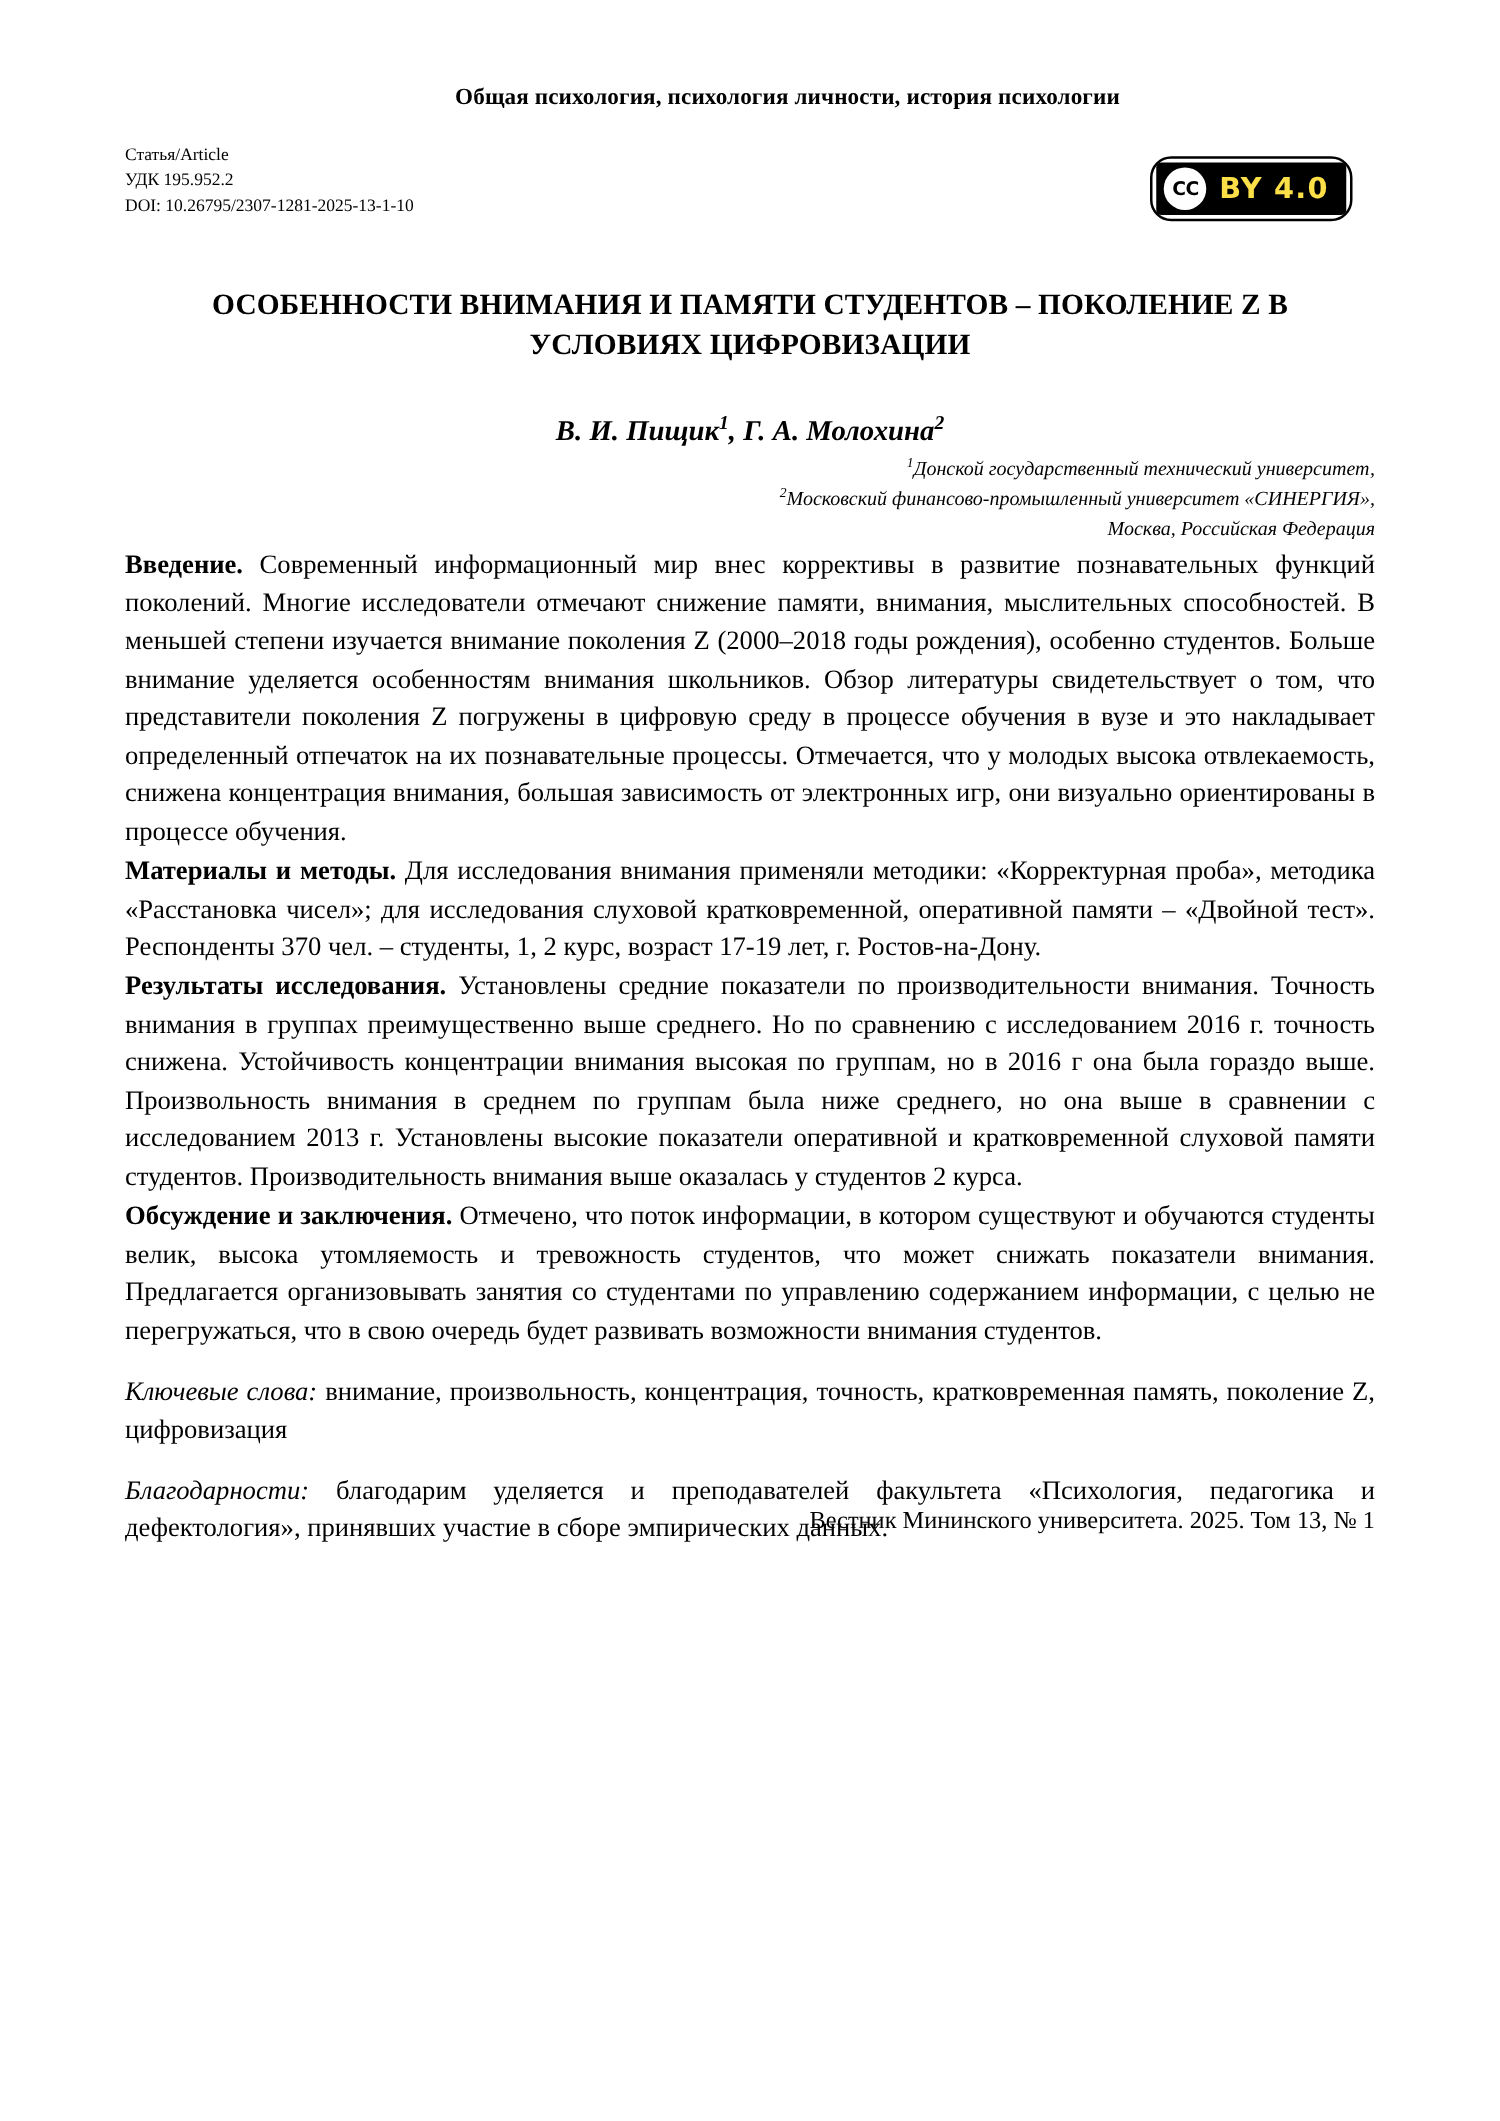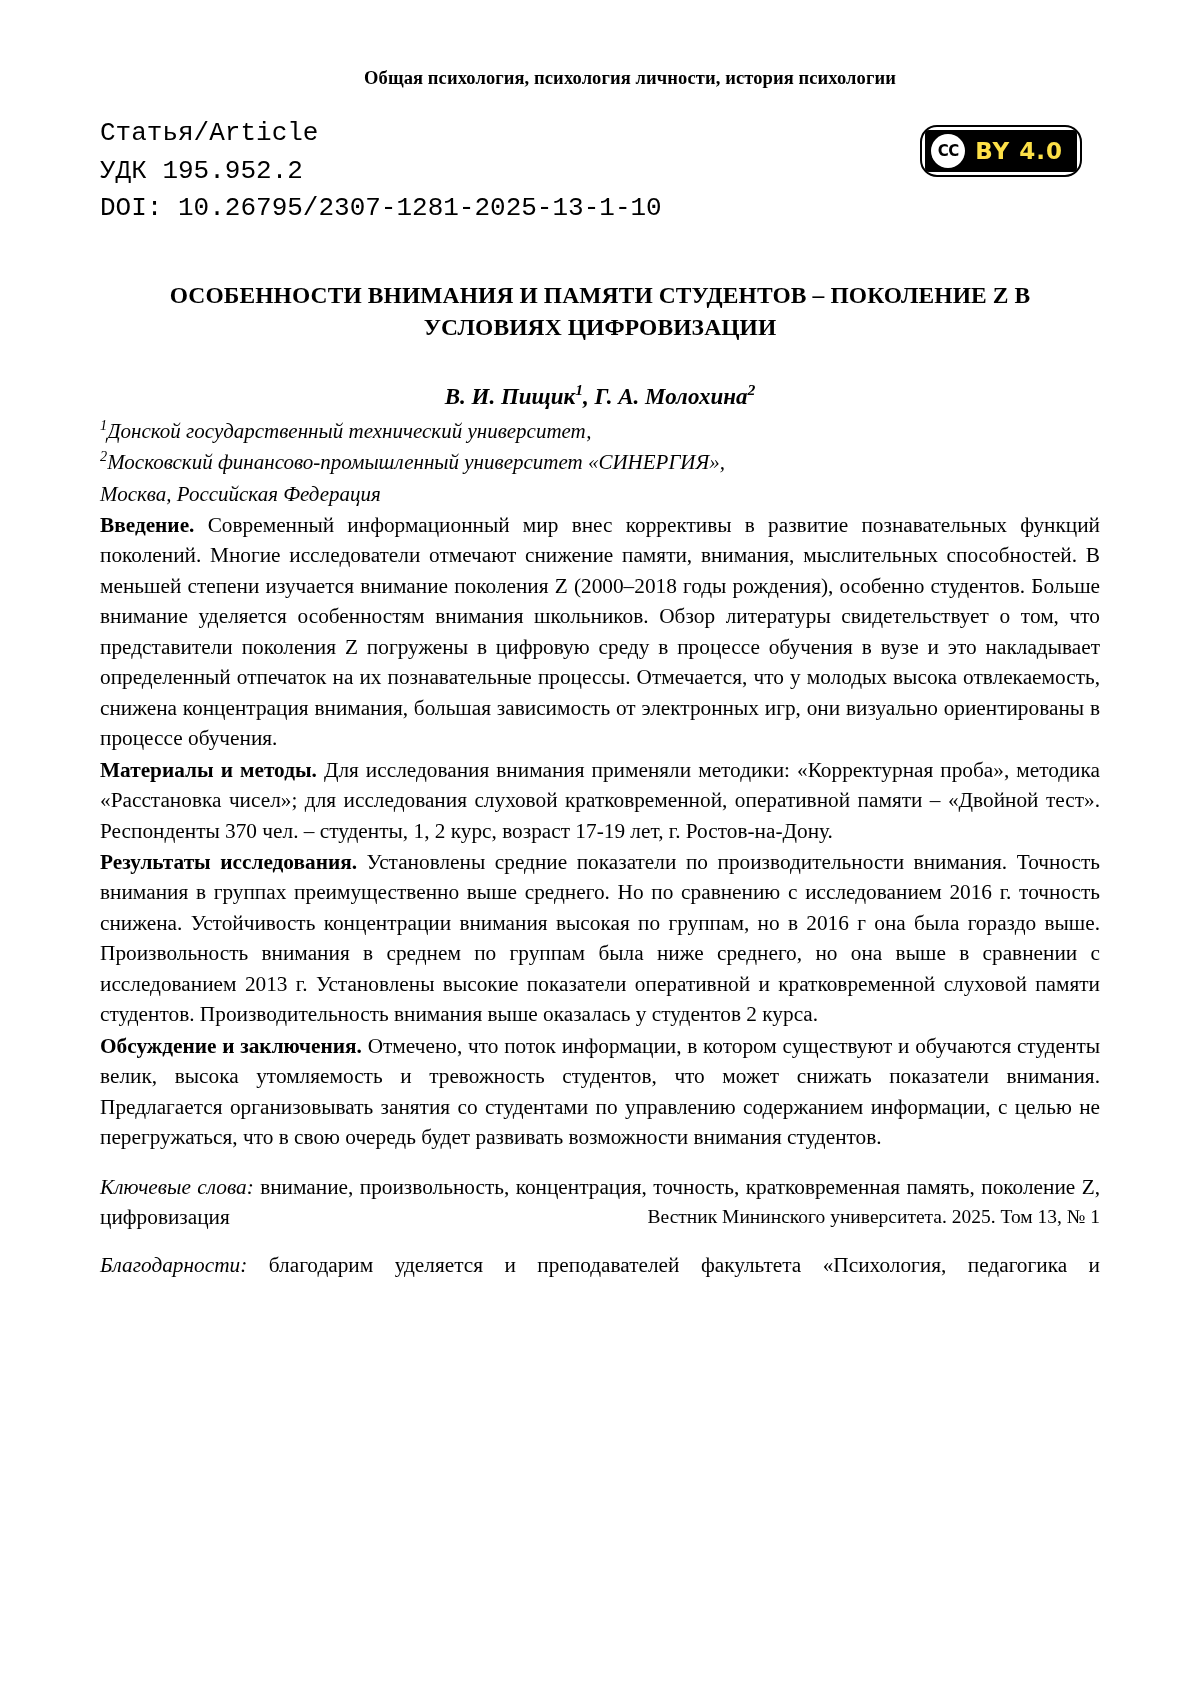--- a/index.html
+++ b/index.html
@@ -28,23 +28,22 @@
     margin-top: 8px;
     margin-bottom: 26px;
     padding-left: 60px;
   }
   .meta-row {
     display: flex;
     justify-content: space-between;
     align-items: flex-start;
   }
   .meta-left {
-    font-size: 26px;
+    font-size: 14px;
     line-height: 1.45;
-    font-family: Liberation Mono, monospace;
   }
   .meta-left div {
     white-space: nowrap;
   }
   
   .cc-badge {
     margin-top: 10px;
     margin-right: 18px;
     border: 2.5px solid #000;
     border-radius: 17px;
@@ -92,23 +91,23 @@
     letter-spacing: 0.1px;
   }
   .authors {
     text-align: center;
     font-weight: bold;
     font-style: italic;
     font-size: 23px;
     margin-top: 40px;
   }
   .affil {
-    text-align: left;
+    text-align: right;
     font-style: italic;
-    font-size: 21px;
+    font-size: 16px;
     line-height: 1.5;
     margin-top: 6px;
   }
   sup {
     font-size: 0.68em;
     vertical-align: super;
     line-height: 0;
   }
   h2.section {
     font-size: 22.5px;

